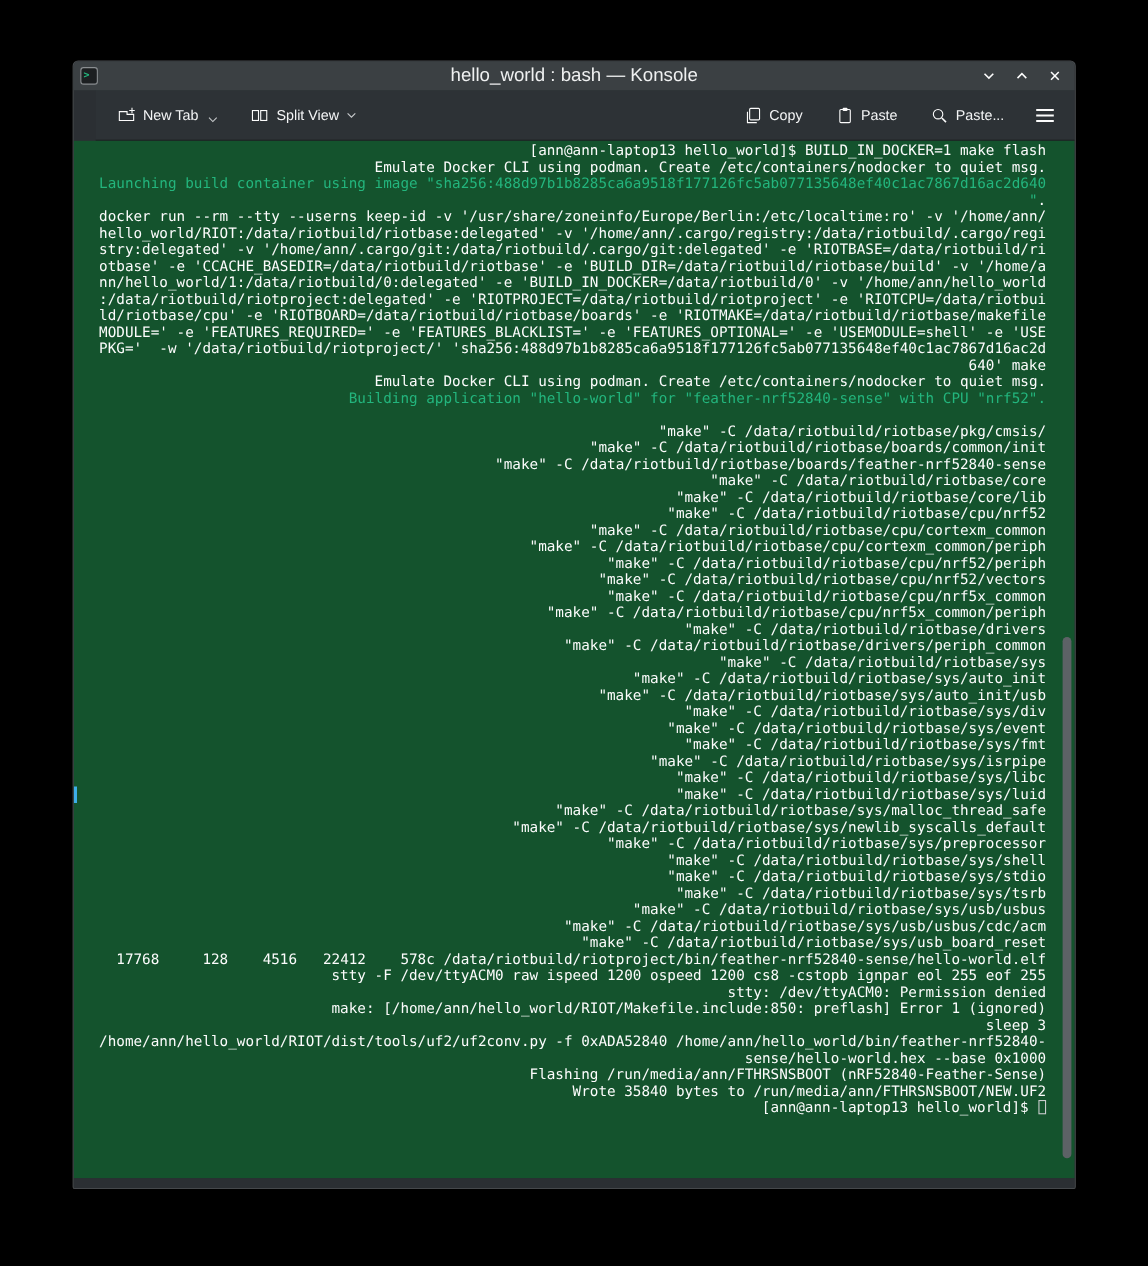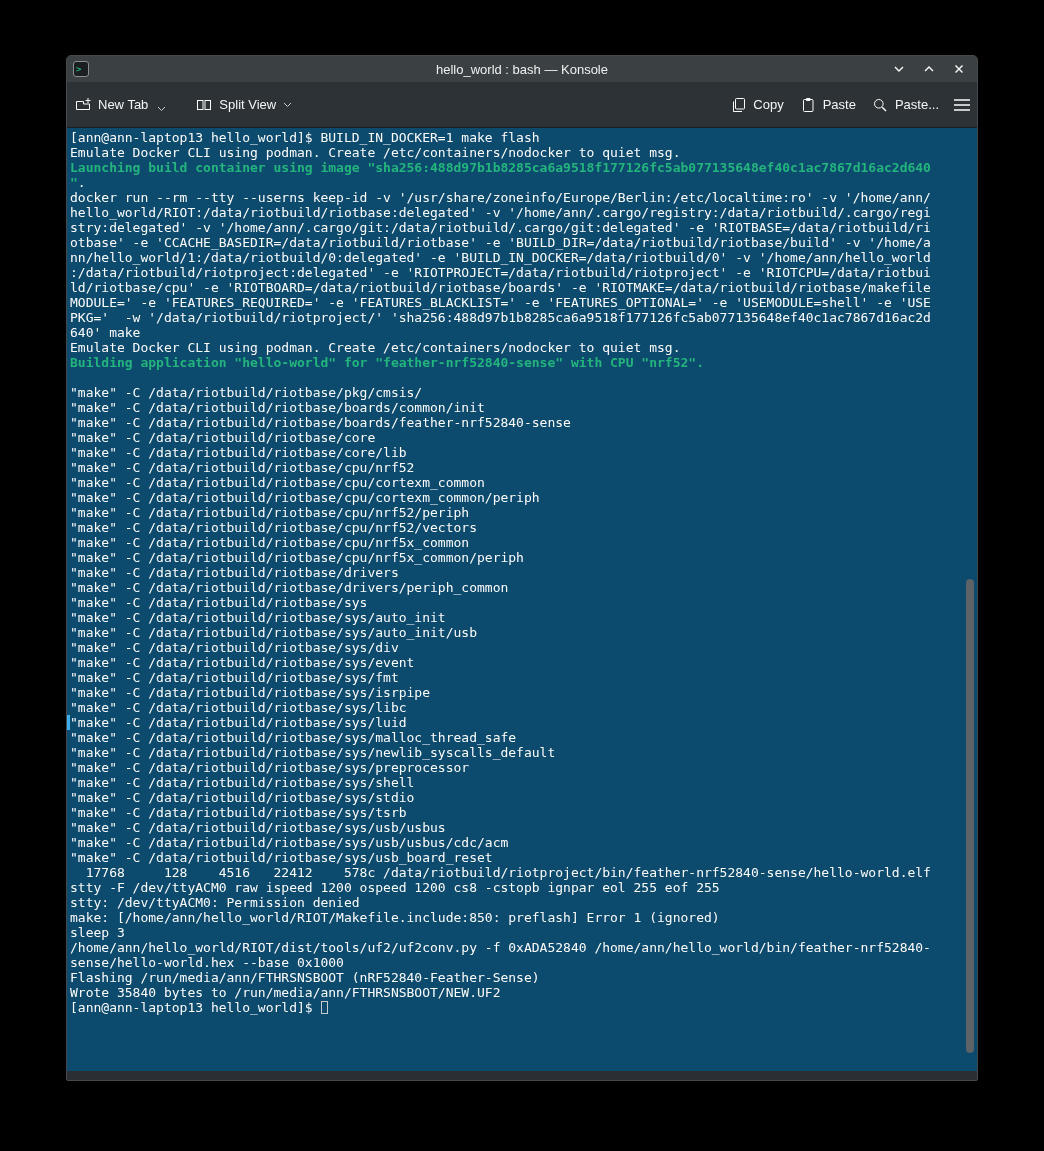--- a/index.html
+++ b/index.html
@@ -17,52 +17,53 @@
     display:flex; align-items:center; position:relative;
   }
   .konsole-icon {
     width:16px; height:16px; margin-left:6px; z-index:2;
     background:#1c1f21; border:1px solid #8a8e91; border-radius:3px;
     color:#23b57d; font-family:"DejaVu Sans Mono", monospace; font-size:9px; font-weight:bold;
     display:flex; align-items:center; padding-left:2px; line-height:1;
   }
   .titlebar-title {
     position:absolute; left:0; right:0; text-align:center;
-    color:#eff0f1; font-size:13px; pointer-events:none;
+    color:#eff0f1; font-size:17px; pointer-events:none;
   }
   .win-buttons { position:absolute; right:10px; top:0; height:26px; display:flex; align-items:center; gap:14px; }
   .win-btn { display:flex; align-items:center; justify-content:center; width:16px; height:16px; cursor:pointer; }
 
   
   .toolbar {
     height:46px; background:#2d3236; flex:0 0 auto;
-    display:flex; align-items:center; padding:0 0;
+    display:flex; align-items:center; padding:0 12px;
     border-bottom:1px solid #1b1e20;
+    margin-left:20px;
   }
   .tb-btn {
     display:flex; align-items:center; gap:7px;
     color:#f4f5f6; font-size:13px; padding:7px 8px; border-radius:3px; cursor:pointer;
   }
   .tb-btn .drop { margin-left:2px; align-self:flex-end; margin-bottom:1px; }
   .tb-group-left  { display:flex; align-items:center; gap:14px; }
   .tb-spacer { flex:1; }
-  .tb-group-right { display:flex; align-items:center; }
+  .tb-group-right { display:flex; align-items:center; gap:14px; }
   .hamburger { padding:7px 6px; display:flex; align-items:center; cursor:pointer; }
 
   
   .terminal {
-    flex:1 1 auto; background:#0c4a6e; position:relative; overflow:hidden;
-    padding:2px 26px 0 3px; cursor:text;
+    flex:1 1 auto; background:#14532d; position:relative; overflow:hidden;
+    padding:2px 26px 0 3px; cursor:text;text-align:right;
   }
   .term-line {
     font-family:"DejaVu Sans Mono", monospace;
     font-size:13px; line-height:15px; height:15px;
     white-space:pre; color:#fcfcfc;
   }
-  .term-line .g { color:#23b57d; font-weight:bold; }
+  .term-line .g { color:#23b57d; font-weight:normal; }
   .cursor {
     display:inline-block; width:7px; height:13px;
     border:1px solid #c9cccd; vertical-align:-2px; margin-left:1px;
   }
   .line-marker {
     position:absolute; left:0; width:3px; height:15px; background:#3daee9;
   }
   .scrollbar-track {
     position:absolute; top:2px; bottom:2px; right:2px; width:10px;
   }

